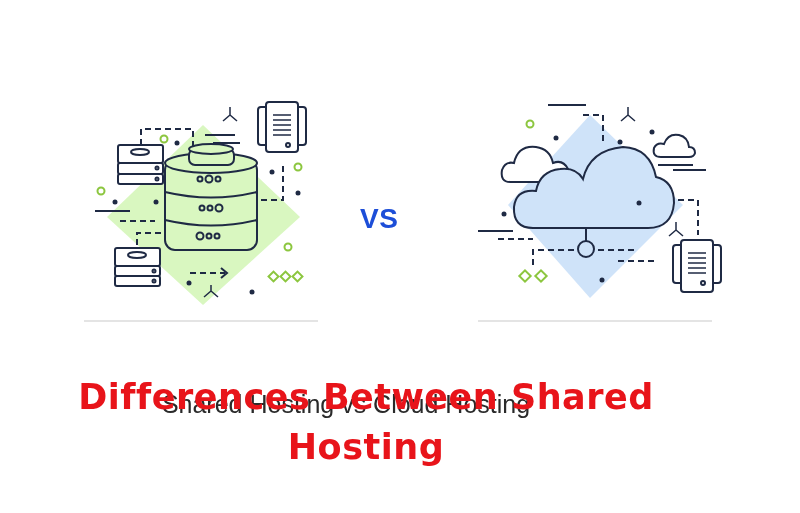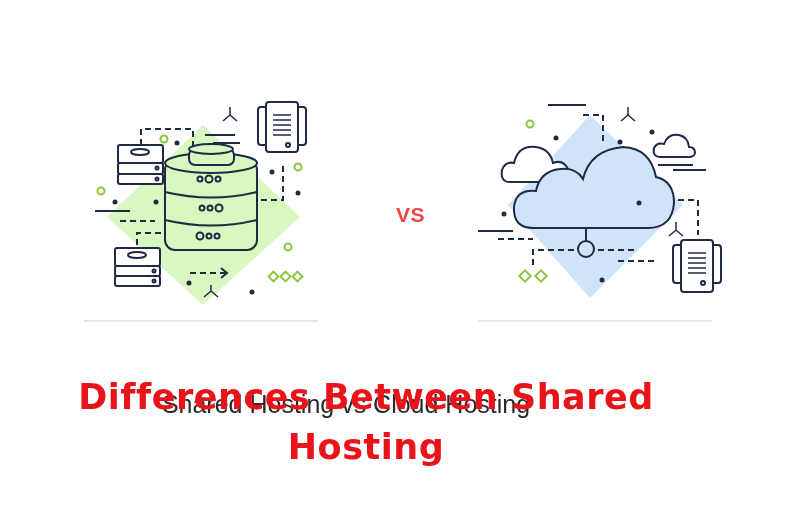--- a/index.html
+++ b/index.html
@@ -3,21 +3,21 @@
 <meta charset="utf-8">
 <style>
   html, body { margin:0; padding:0; }
   body { width:800px; height:513px; background:#ffffff; position:relative; overflow:hidden; font-family:"Liberation Sans", sans-serif; }
   .panel { position:absolute; }
   #left-illus { left:85px; top:85px; width:240px; height:230px; }
   #right-illus { left:478px; top:85px; width:245px; height:230px; }
   .divider { position:absolute; height:2px; background:#e4e4e4; top:320px; }
   #divider-left { left:84px; width:234px; }
   #divider-right { left:478px; width:234px; }
-  #vs-label { position:absolute; left:396px; top:203px; font-size:21px; font-weight:bold; color:#ef4444; letter-spacing:0.5px; }
+  #vs-label { position:absolute; left:360px; top:203px; font-size:28px; font-weight:bold; color:#1d4ed8; letter-spacing:0.5px; }
   #subtitle { position:absolute; left:0; width:692px; top:390px; text-align:center; font-size:25px; color:#2a2a2a; }
   #title { position:absolute; left:0; width:668px; top:372px; text-align:center; font-size:35px; font-weight:bold; color:#e8141a; line-height:50px; font-family:"DejaVu Sans", sans-serif; letter-spacing:0.5px;padding-left:32px; }
   svg { overflow:visible; }
 </style>
 </head>
 <body>
 
 <div id="left-illus" class="panel">
   <svg width="240" height="230" viewBox="0 0 240 230" fill="none" stroke="#1f2a44" stroke-width="2">
     <polygon points="118,40 215,132 118,220 22,132" fill="#d9f7c0" stroke="none"></polygon>

